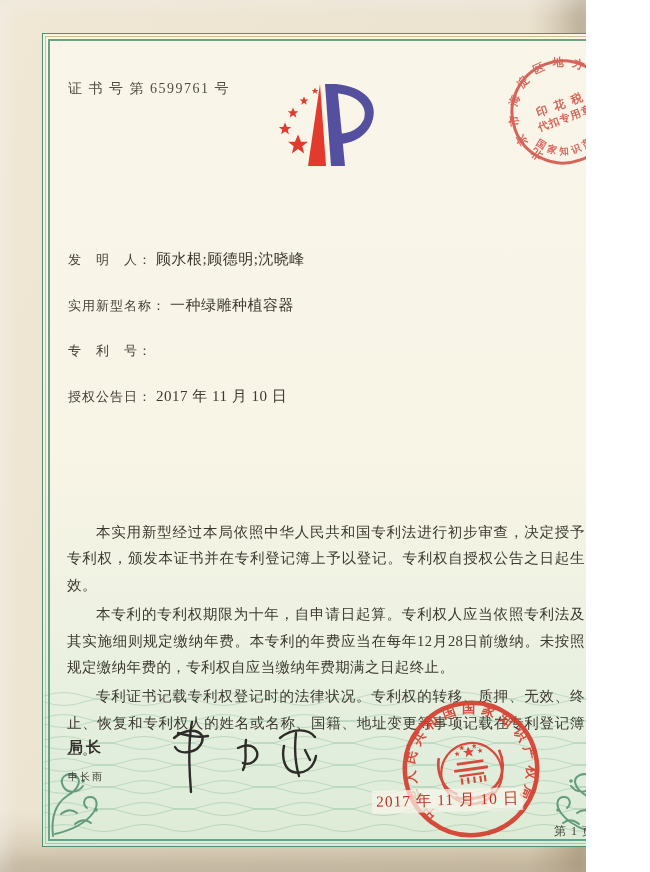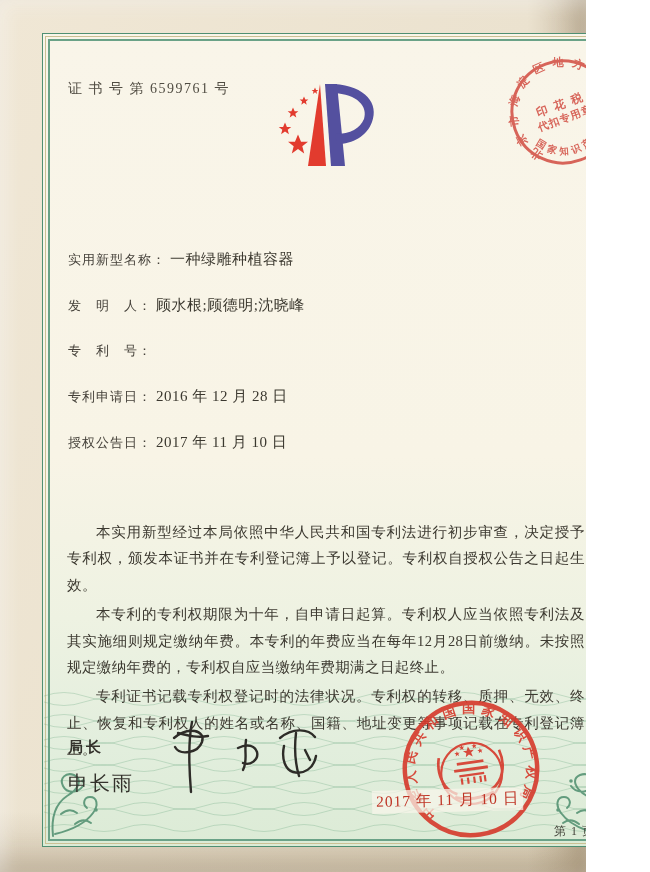--- a/index.html
+++ b/index.html
@@ -20,21 +20,21 @@
   .cert-no{position:absolute;left:68px;top:80px;font-size:14px;letter-spacing:1.5px;color:#504c42;}
   .title{position:absolute;left:0;top:176px;width:650px;text-align:center;
     font-size:35px;font-weight:700;color:#2c2a24;letter-spacing:5px;}
   .fields{position:absolute;left:68px;top:250px;display:flex;flex-direction:column;gap:27px;}
   .frow{display:flex;align-items:baseline;white-space:nowrap;}
   .flabel{font-size:13px;color:#45413a;letter-spacing:1px;}
   .fvalue{font-size:15px;color:#3b382f;letter-spacing:0.5px;margin-left:4px;}
   .body-text{position:absolute;left:64px;top:516px;width:524px;color:#3c3930;}
   .body-text p{margin:3px;font-size:14.5px;line-height:1.82;text-align:justify;text-indent:2em;letter-spacing:0.4px;}
   .signer-title{position:absolute;left:68px;top:738px;font-size:15px;color:#34322c;letter-spacing:3px;font-weight:700;}
-  .signer-name{position:absolute;left:68px;top:770px;font-size:20px;color:#34322c;letter-spacing:2px;font-weight:500;}
+  .signer-name{position:absolute;left:68px;top:770px;font-size:10px;color:#34322c;letter-spacing:2px;font-weight:500;}
   .sig-svg{position:absolute;left:158px;top:708px;}
   .seal-svg{position:absolute;left:395px;top:693px;}
   .seal-date{position:absolute;left:372px;top:789px;font-size:15.5px;color:#bf3526;letter-spacing:1px;
     background:rgba(248,245,234,.72);padding:1px 4px;transform:rotate(-1.5deg);white-space:nowrap;}
   .stamp-svg{position:absolute;left:503px;top:52px;}
   .logo-svg{position:absolute;left:258px;top:78px;}
   .footer{position:absolute;left:0;top:823px;width:650px;text-align:right;font-size:12px;color:#45453c;letter-spacing:1px;}
   .waves{position:absolute;left:44px;top:688px;pointer-events:none;}
   .flourish{position:absolute;pointer-events:none;}
   .fl-left{left:46px;top:766px;}
@@ -119,33 +119,29 @@
       <path id="taxBot" d="M23.5,81 A42,42 0 0 0 96.5,81" fill="none"></path>
       <text font-size="9.5" font-weight="700" fill="#d0453a" letter-spacing="3.5">
         <textPath href="#taxBot">国家知识产权局</textPath>
       </text>
     </g>
   </svg>
 
 
   <div class="fields">
     <div class="frow">
+      <span class="flabel">发　明　人：</span>
+      <span class="fvalue">顾水根;顾德明;沈晓峰</span>
+    </div>
+    <div class="frow">
       <span class="flabel">实用新型名称：</span>
       <span class="fvalue">一种绿雕种植容器</span>
     </div>
     <div class="frow">
-      <span class="flabel">发　明　人：</span>
-      <span class="fvalue">顾水根;顾德明;沈晓峰</span>
-    </div>
-    <div class="frow">
       <span class="flabel">专　利　号：</span>
-    </div>
-    <div class="frow">
-      <span class="flabel">专利申请日：</span>
-      <span class="fvalue">2016 年 12 月 28 日</span>
     </div>
     <div class="frow">
       <span class="flabel">授权公告日：</span>
       <span class="fvalue">2017 年 11 月 10 日</span>
     </div>
   </div>
 
   <div class="body-text">
     <p>本实用新型经过本局依照中华人民共和国专利法进行初步审查，决定授予专利权，颁发本证书并在专利登记簿上予以登记。专利权自授权公告之日起生效。</p>
     <p>本专利的专利权期限为十年，自申请日起算。专利权人应当依照专利法及其实施细则规定缴纳年费。本专利的年费应当在每年12月28日前缴纳。未按照规定缴纳年费的，专利权自应当缴纳年费期满之日起终止。</p>

